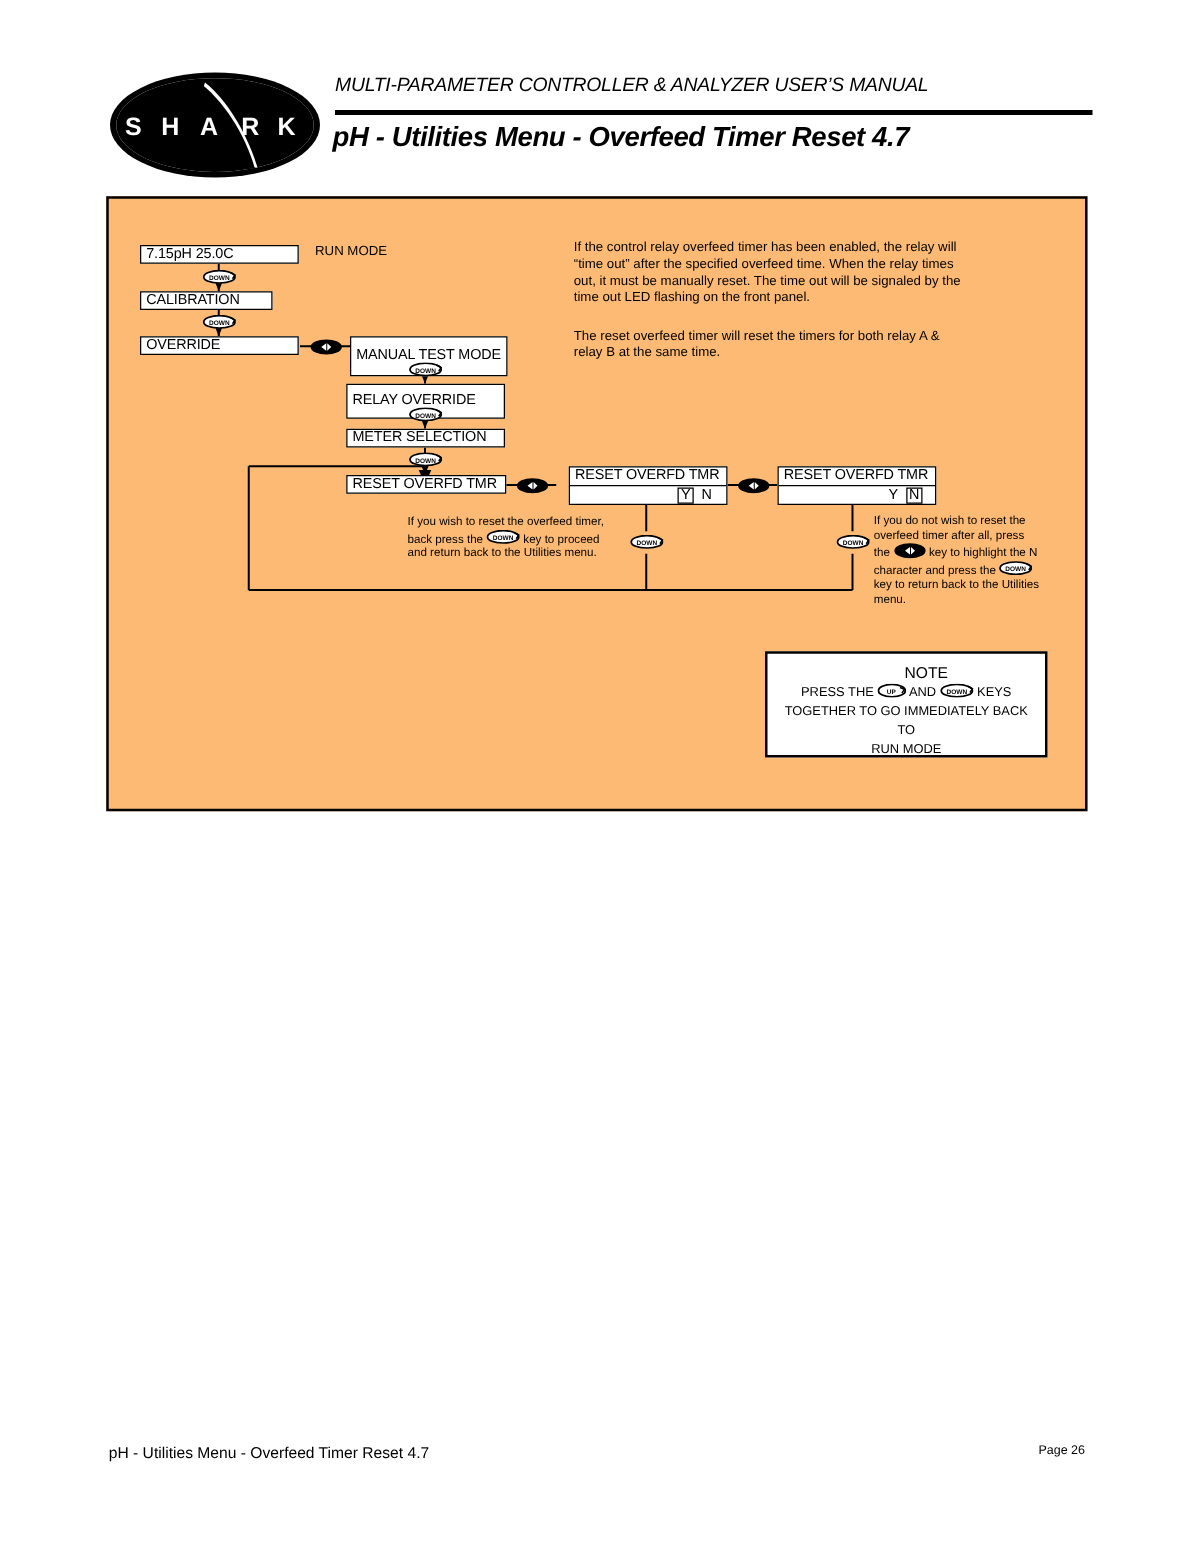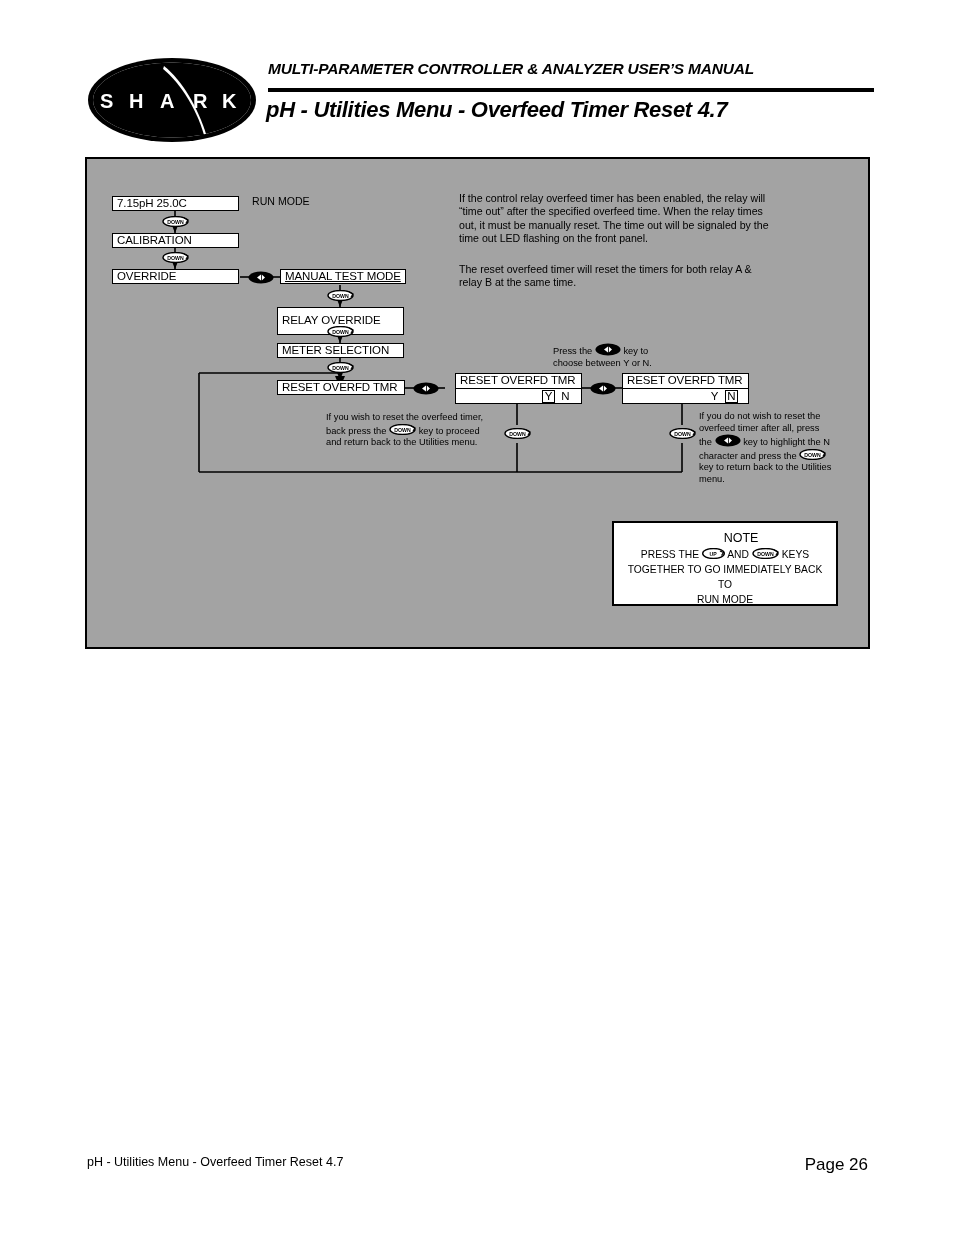--- a/index.html
+++ b/index.html
@@ -15,38 +15,38 @@
   }
 
   
   #header { position: absolute; left: 0; top: 0; width: 954px; height: 150px; }
 
   #logo { position: absolute; left: 86px; top: 56px; width: 172px; height: 88px; }
   #logo svg { display: block; }
 
   #header-title {
     position: absolute; left: 268px; top: 60px; width: 606px;
-    font-size: 15.5px; font-weight: bold; font-style: italic;
+    font-size: 15.5px; font-weight: normal; font-style: italic;
     letter-spacing: -0.2px; text-align: left; white-space: nowrap;
   }
   #header-rule {
     position: absolute; left: 268px; top: 88px; width: 606px; height: 4px;
     background: #000;
   }
   #page-title {
     position: absolute; left: 266px; top: 97px; width: 620px;
     font-size: 22px; font-weight: bold; font-style: italic;
     letter-spacing: -0.3px; white-space: nowrap;
   }
 
   
   #panel {
     position: absolute; left: 85px; top: 157px;
     width: 785px; height: 492px;
-    border: 2.5px solid #000; background: #a3a3a3;
+    border: 2.5px solid #000; background: #fdba74;
   }
 
   
   .diagram { position: absolute; left: 0; top: 0; width: 100%; height: 100%; }
 
   
   .mbox {
     position: absolute; border: 1.6px solid #000; background: #fff;
     font-size: 11.5px; line-height: 1; display: flex; align-items: center;
     padding-left: 4px; white-space: nowrap; letter-spacing: -0.1px;
@@ -92,21 +92,21 @@
   #note-title { font-size: 12.5px; margin-top: 8px; margin-left: 32px; }
   #note-body { font-size: 10.3px; line-height: 15px; margin-top: 2px; padding: 0 10px; }
 
   
   #footer-left {
     position: absolute; left: 87px; top: 1155px;
     font-size: 12.5px;
   }
   #footer-right {
     position: absolute; right: 86px; top: 1155px;
-    font-size: 17px;
+    font-size: 10px;
   }
 </style>
 </head>
 <body>
 
 <div id="header">
 
   <div id="logo">
     <svg width="172" height="88" viewBox="0 0 172 88" xmlns="http://www.w3.org/2000/svg">
       <ellipse cx="86" cy="44" rx="84" ry="42" fill="#000"></ellipse>
@@ -169,25 +169,25 @@
 
       <polygon points="88,74 84,64 92,64" fill="#000"></polygon>
       <polygon points="88,110 84,100 92,100" fill="#000"></polygon>
       <polygon points="253,148 249,138 257,138" fill="#000"></polygon>
       <polygon points="253,184 249,174 257,174" fill="#000"></polygon>
       <polygon points="253,221 249,211 257,211" fill="#000"></polygon>
     </svg>
 
     <div class="mbox" style="left:25px; top:37px; width:127px; height:15px;">7.15pH  25.0C</div>
 
-    <div class="mbox" style="left:25px; top:74px; width:127px; height:15px;">CALIBRATION</div>
+    <div class="mbox" style="left:25px; top:74px; width:106px; height:15px;">CALIBRATION</div>
 
     <div class="mbox" style="left:25px; top:110px; width:127px; height:15px;">OVERRIDE</div>
 
-    <div class="mbox" style="left:193px; top:110px; width:126px; height:15px;text-decoration:underline;">MANUAL TEST MODE</div>
+    <div class="mbox" style="left:193px; top:110px; width:126px; height:32px;">MANUAL TEST MODE</div>
 
     <div class="mbox" style="left:190px; top:148px; width:127px; height:28px;">RELAY OVERRIDE</div>
 
     <div class="mbox" style="left:190px; top:184px; width:127px; height:15px;">METER SELECTION</div>
 
     <div class="mbox" style="left:190px; top:221px; width:128px; height:15px;">RESET OVERFD TMR</div>
 
     <div class="mbox tall" style="left:368px; top:214px; width:127px; height:31px;">
       <div class="row1">RESET OVERFD TMR</div>
       <div class="row2">
@@ -283,32 +283,20 @@
         <polygon points="17,6.5 13.8,3.5 13.8,9.5" fill="#fff"></polygon>
       </svg>
     </div>
 
     <div class="txt" style="left:165px; top:36px;">RUN MODE</div>
 
     <div class="txt" style="left:372px; top:104px; width:310px;">The reset overfeed timer will reset the timers for both relay A &amp; relay B at the same time.</div>
 
     <div class="txt" style="left:372px; top:33px; width:310px;">If the control relay overfeed timer has been enabled, the relay will “time out” after the specified overfeed time. When the relay times out, it must be manually reset. The time out will be signaled by the time out LED flashing on the front panel.</div>
 
-    <div class="txt sm" style="left:466px; top:184px; width:180px;">
-      <span>Press the</span>
-      <span class="lrinline">
-        <svg viewBox="0 0 26 13" xmlns="http://www.w3.org/2000/svg">
-          <ellipse cx="13" cy="6.5" rx="12.5" ry="6" fill="#000"></ellipse>
-          <polygon points="9,6.5 13,3.5 13,9.5" fill="#fff"></polygon>
-          <polygon points="17,6.5 13.8,3.5 13.8,9.5" fill="#fff"></polygon>
-        </svg>
-      </span>
-      <span>key to</span><br>
-      <span>choose between Y or N.</span>
-    </div>
 
     <div class="txt sm" style="left:239px; top:253px; width:180px;">
       <span>If you wish to reset the overfeed timer,</span><br>
       <span>back press the</span>
       <span class="keyinline">
         <svg viewBox="0 0 27 11" xmlns="http://www.w3.org/2000/svg">
           <ellipse cx="13.5" cy="5.5" rx="12.5" ry="5" fill="#fff" stroke="#000" stroke-width="1.4"></ellipse>
           <path d="M22 2 L26 4 L24 7" fill="none" stroke="#000" stroke-width="1.2"></path>
           <text x="13.5" y="8.2" font-size="5.2" font-family="'Liberation Sans', sans-serif" font-weight="bold" text-anchor="middle" fill="#000">DOWN</text>
         </svg>

